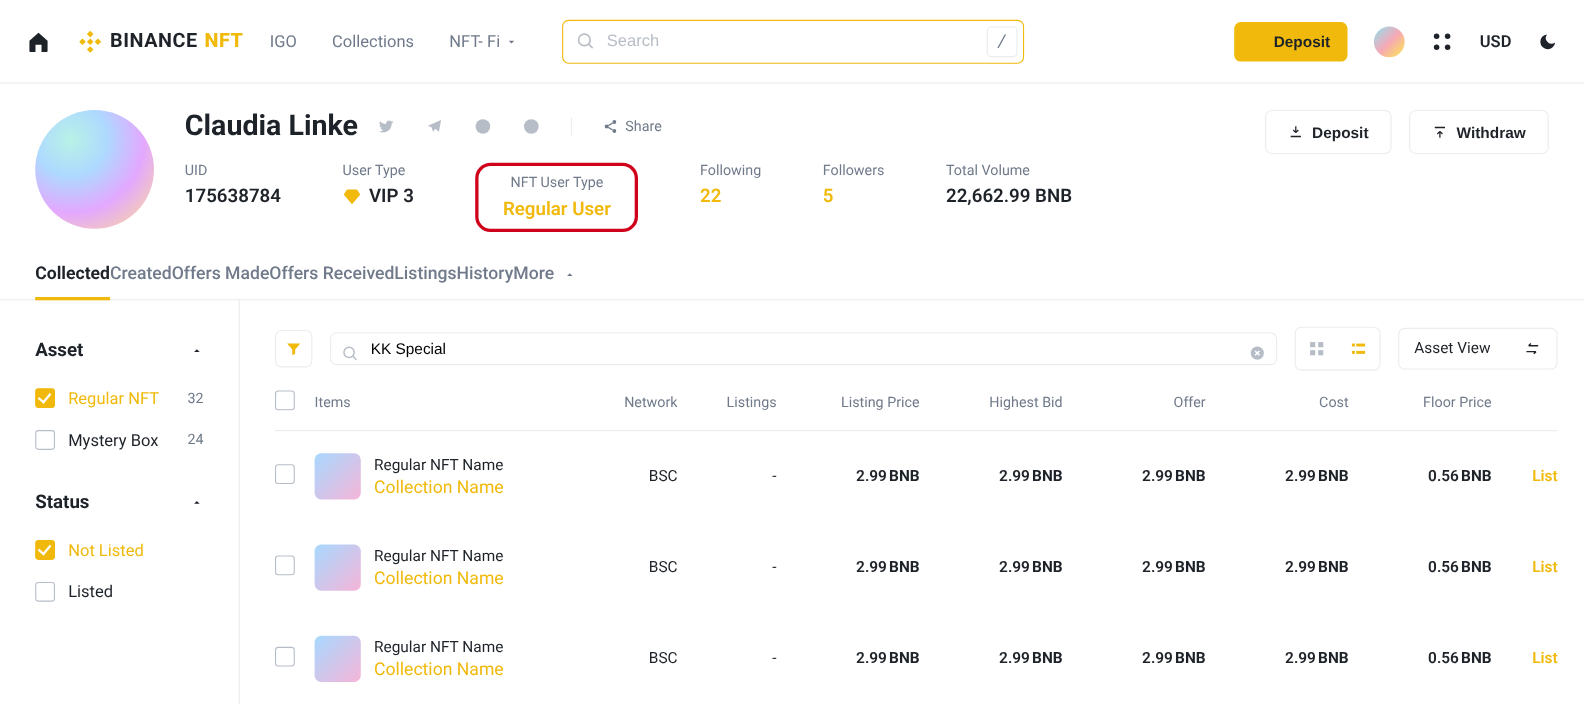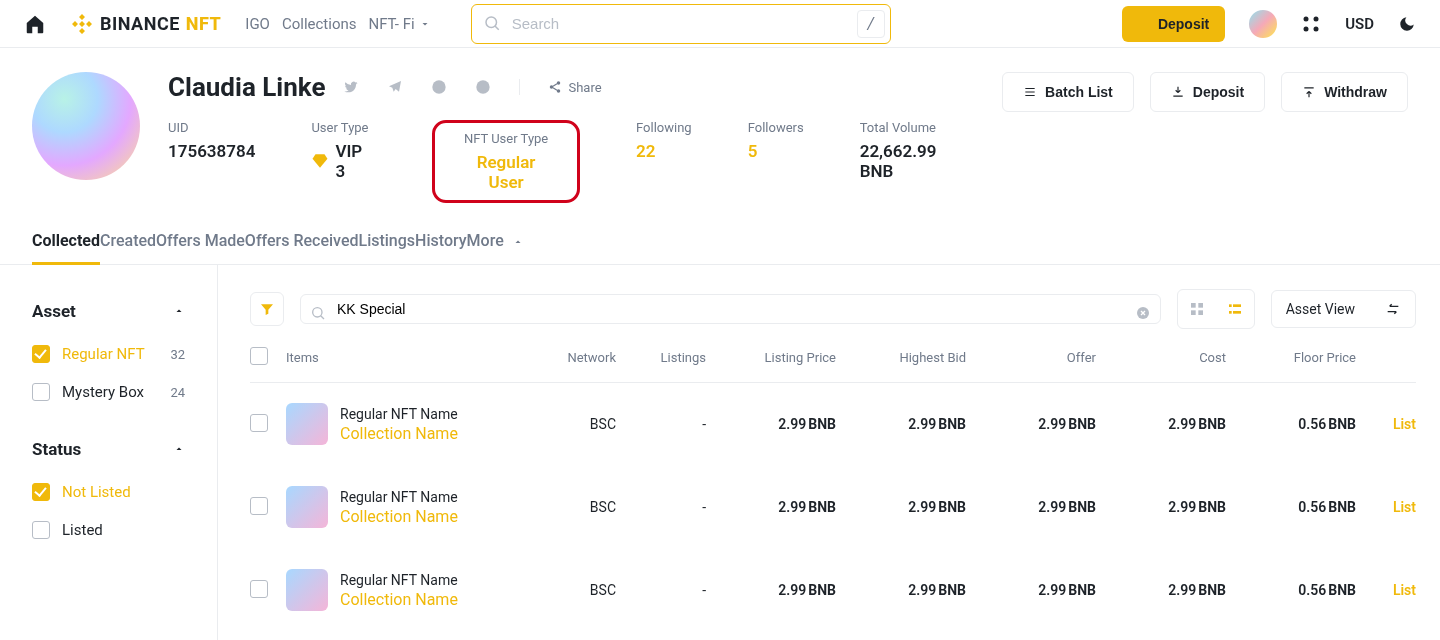--- a/index.html
+++ b/index.html
@@ -18,30 +18,30 @@
     font-family: -apple-system, BlinkMacSystemFont, "Segoe UI", Roboto, Helvetica, Arial, sans-serif;
     background: var(--bg);
     color: var(--text);
     font-size: 14px;
   }
 
   
   .topnav {
     display: flex;
     align-items: center;
-    height: 48px;
+    height: 76px;
     padding: 0 24px;
     border-bottom: 1px solid var(--border);
     gap: 24px;
   }
   .home-ico { width: 22px; height: 22px; color: var(--text); }
   .logo { display:flex; align-items:center; gap:6px; font-weight:700; font-size:18px; letter-spacing:0.5px;}
   .logo svg { width:24px; height:24px; color:var(--yellow);}
   .logo .nft { color: var(--yellow); font-weight:800;}
-  .navlinks { display:flex; gap:12px; color:var(--text-muted); font-size:15px;}
+  .navlinks { display:flex; gap:32px; color:var(--text-muted); font-size:15px;}
   .navlinks .nl { cursor:pointer; display:flex; align-items:center; gap:4px;}
   .searchwrap { flex:0 0 420px; margin-left:16px; position:relative;}
   .search {
     width:100%; height:40px; border:1.5px solid var(--yellow); border-radius:6px;
     padding:0 40px 0 40px; font-size:15px; color:var(--text);
   }
   .search::placeholder{color:var(--text-light);}
   .search-ico { position:absolute; left:12px; top:10px; color:var(--text-light);}
   .slashkey {
     position:absolute; right:6px; top:6px; width:28px; height:28px;
@@ -267,26 +267,20 @@
       </div>
       <div class="stat">
         <div class="lbl">Total Volume</div>
         <div class="val">22,662.99 BNB</div>
       </div>
     </div>
   </div>
   <div class="actions">
     <button class="btn-outline">
       <svg width="14" height="14" viewBox="0 0 24 24" fill="none" stroke="currentColor" stroke-width="2">
-          <path d="M4 6h16M4 12h16M4 18h16"></path>
-        </svg>
-      <span>Batch List</span>
-    </button>
-    <button class="btn-outline">
-      <svg width="14" height="14" viewBox="0 0 24 24" fill="none" stroke="currentColor" stroke-width="2">
           <path d="M12 3v10m0 0l-4-4m4 4l4-4M4 19h16"></path>
         </svg>
       <span>Deposit</span>
     </button>
     <button class="btn-outline">
       <svg width="14" height="14" viewBox="0 0 24 24" fill="none" stroke="currentColor" stroke-width="2">
           <path d="M12 21V11m0 0l-4 4m4-4l4 4M4 5h16"></path>
         </svg>
       <span>Withdraw</span>
     </button>

